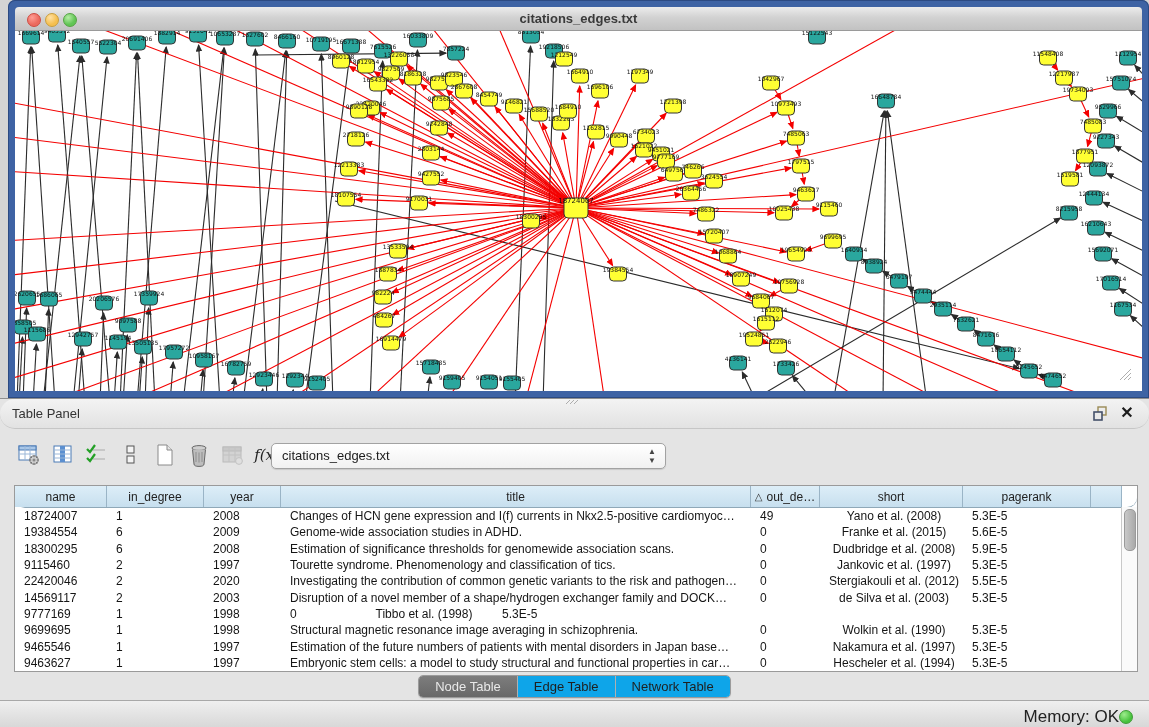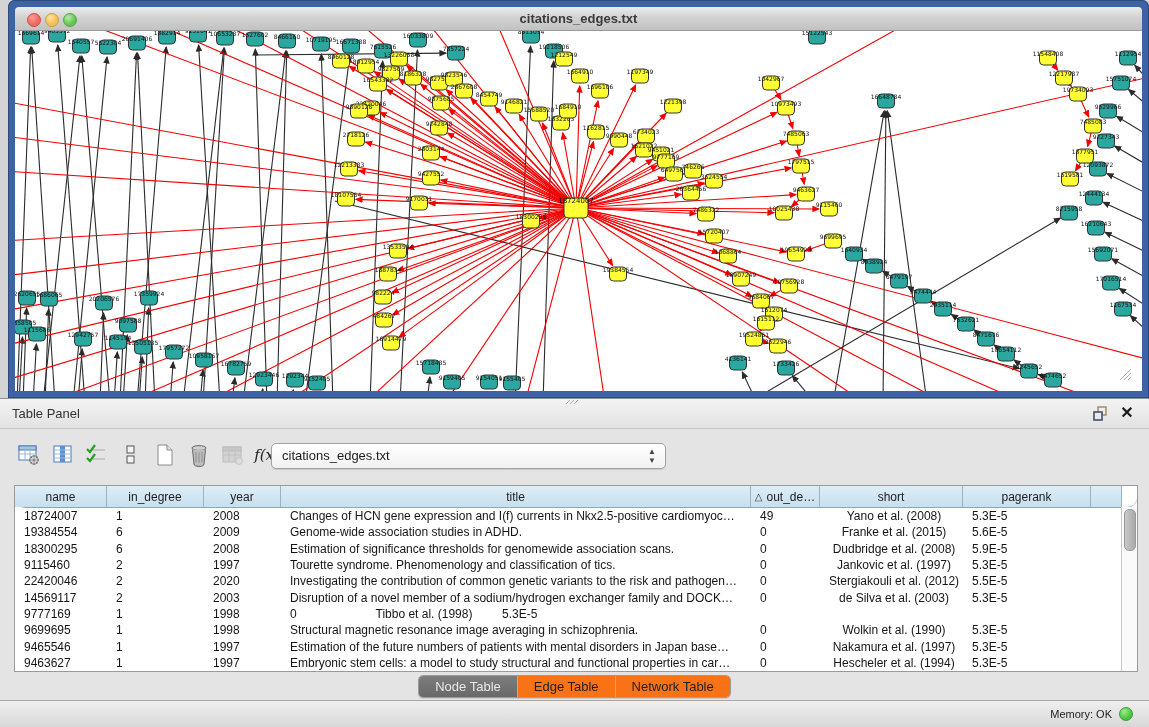--- a/index.html
+++ b/index.html
@@ -22,21 +22,21 @@
     font-size:13px;font-weight:bold;color:#3a3a3a;}
   #net-canvas{position:absolute;left:7px;top:30px;width:1127px;height:360px;
     background:#ffffff;border-top:1px solid #9a9a9a;overflow:hidden;}
   #net-canvas svg{display:block;}
   #resize-grip{position:absolute;right:10px;bottom:10px;width:14px;height:14px;opacity:.8;}
 
   
   #table-panel{position:absolute;left:0;top:398px;width:1149px;height:329px;
     background:#e4e4e4;border-top:1px solid #8f8f8f;}
   #panel-header{position:absolute;left:0;top:0;width:100%;height:29px;
-    background:linear-gradient(#f3f3f3,#e2e2e2);border-bottom:1px solid #c6c6c6;}
+    background:linear-gradient(#f3f3f3,#e2e2e2);border-bottom:1px solid #c6c6c6;border-radius:15px;}
   #panel-title{position:absolute;left:12px;top:7px;font-size:13px;color:#333;}
   #float-icon{position:absolute;right:40px;top:7px;width:16px;height:16px;cursor:pointer;}
   #close-icon{position:absolute;right:14px;top:5px;width:16px;height:18px;font-size:16px;
     font-weight:bold;color:#1c1c1c;line-height:18px;text-align:center;cursor:pointer;}
   #divider-grip{position:absolute;left:565px;top:1px;width:14px;height:5px;opacity:.55;}
 
   #toolbar{position:absolute;left:14px;top:38px;height:36px;display:flex;align-items:center;}
   .tool-btn{width:30px;height:30px;margin-right:4px;display:flex;align-items:center;
     justify-content:center;cursor:pointer;}
   .tool-btn.disabled{opacity:.45;cursor:default;}
@@ -61,29 +61,29 @@
     overflow:hidden;white-space:nowrap;}
   .tcell.center{text-align:center;}
   #vscroll{position:absolute;right:0;top:21px;bottom:0;width:15px;
     background:#fafafa;border-left:1px solid #c9c9c9;}
   #vscroll .thumb{position:absolute;left:2px;top:2px;width:10px;height:40px;border-radius:5px;
     background:linear-gradient(90deg,#c9c9c9,#a9a9a9);border:1px solid #9a9a9a;cursor:pointer;}
 
   #tabbar{position:absolute;left:0;top:276px;width:100%;height:22px;text-align:center;}
   #segmented{display:inline-flex;height:21px;border:1px solid #9b9b9b;border-radius:5px;
     overflow:hidden;background:#fff;box-shadow:0 1px 1px rgba(0,0,0,.1);}
-  .seg{padding:0 16px;font-size:13px;line-height:21px;color:#1f1f1f;background:#f97316;
+  .seg{padding:0 16px;font-size:13px;line-height:21px;color:#1f1f1f;background:#0ea5e9;
     border-right:1px solid #b0b0b0;cursor:pointer;}
   .seg:last-child{border-right:none;}
   .seg.selected{background:linear-gradient(#7d7d7d,#686868);color:#e9e9e9;}
 
   #statusbar{position:absolute;left:0;top:700px;width:1149px;height:27px;
     background:linear-gradient(#efefef,#d7d7d7);border-top:1px solid #a8a8a8;}
   #memory{position:absolute;right:16px;top:6px;display:flex;align-items:center;}
-  #memory .mem-label{font-size:11px;color:#222;margin-right:7px;}
+  #memory .mem-label{font-size:17px;color:#222;}
   #memory .mem-dot{width:12px;height:12px;border-radius:50%;
     background:radial-gradient(circle at 35% 30%,#9dec8d,#46c23c 65%);border:1px solid #3f9a37;}
 </style>
 </head>
 <body>
 
 <div id="screen">
 
   <div id="net-window">
     <div id="net-titlebar">
@@ -702,21 +702,21 @@
             <div class="tcell" style="width: 470px;">Investigating the contribution of common genetic variants to the risk and pathogen…</div>
             <div class="tcell" style="width: 69px;">0</div>
             <div class="tcell center" style="width: 143px;">Stergiakouli et al. (2012)</div>
             <div class="tcell" style="width: 128px;">5.5E-5</div>
             <div class="tcell" style="width: 31px;"></div>
           </div>
           <div class="trow">
             <div class="tcell" style="width: 92px;">14569117</div>
             <div class="tcell" style="width: 97px;">2</div>
             <div class="tcell" style="width: 77px;">2003</div>
-            <div class="tcell" style="width: 470px;">Disruption of a novel member of a sodium/hydrogen exchanger family and DOCK…</div>
+            <div class="tcell" style="width: 470px;">Disruption of a novel member of a shape/hydrogen exchanger family and DOCK…</div>
             <div class="tcell" style="width: 69px;">0</div>
             <div class="tcell center" style="width: 143px;">de Silva et al. (2003)</div>
             <div class="tcell" style="width: 128px;">5.3E-5</div>
             <div class="tcell" style="width: 31px;"></div>
           </div>
           <div class="trow">
             <div class="tcell" style="width: 92px;">9777169</div>
             <div class="tcell" style="width: 97px;">1</div>
             <div class="tcell" style="width: 77px;">1998</div>
             <div class="tcell" style="width: 69px;">0</div>

